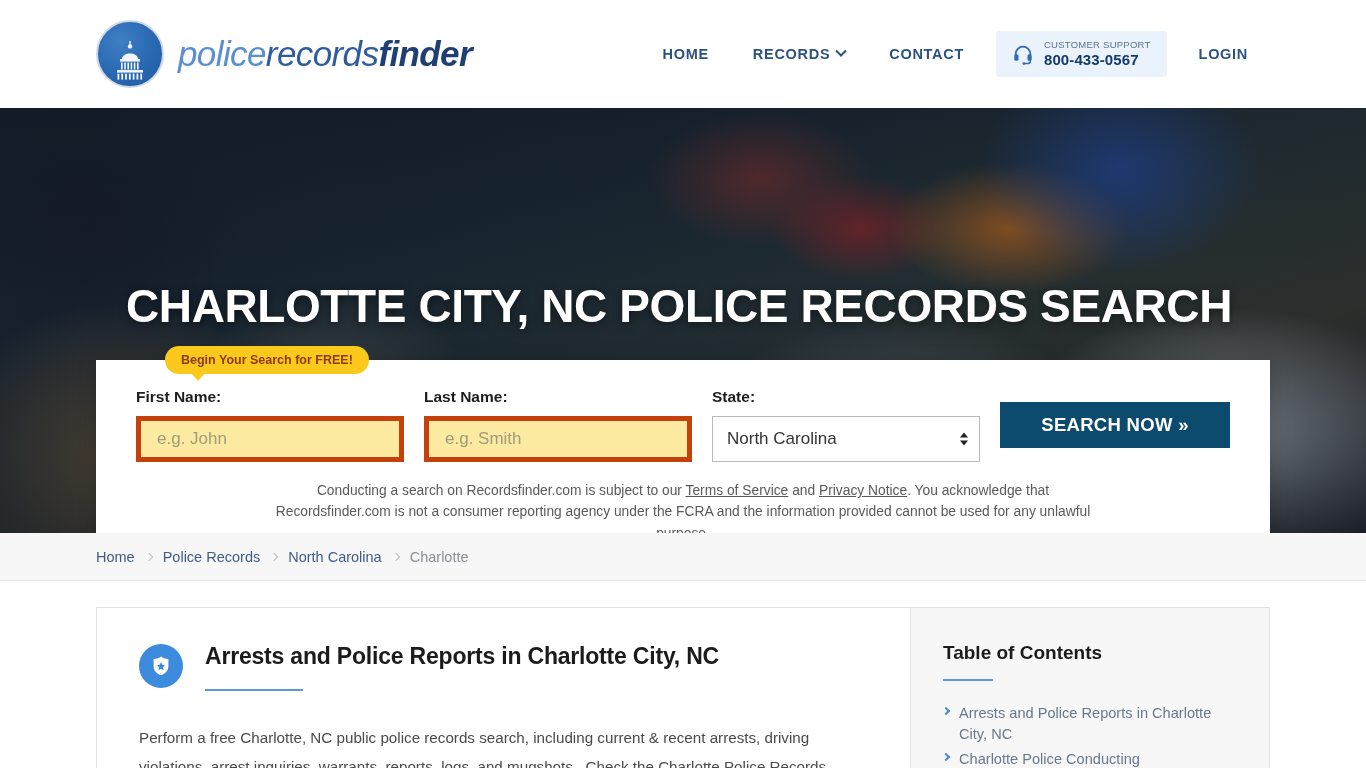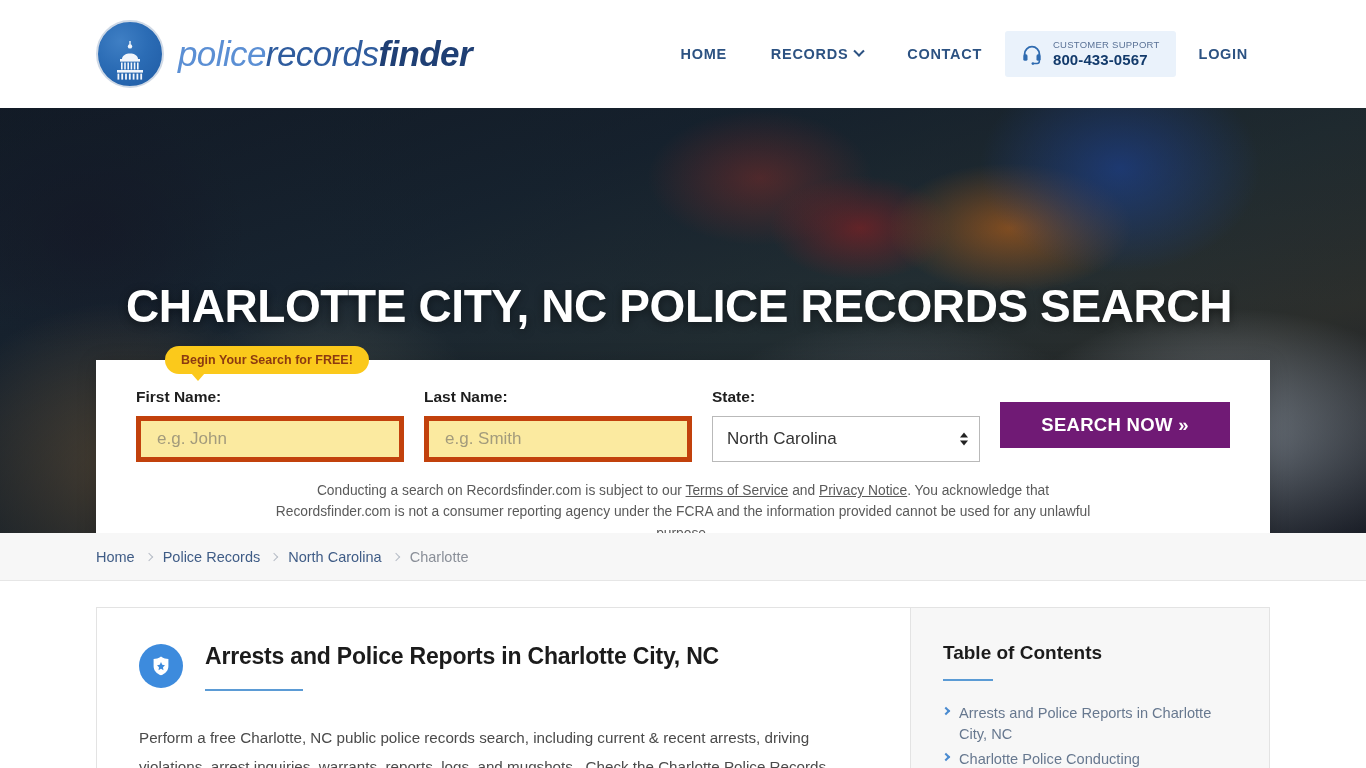--- a/index.html
+++ b/index.html
@@ -66,21 +66,21 @@
     width: 8px; height: 8px;
     border-right: 2px solid #2c5282;
     border-bottom: 2px solid #2c5282;
     transform: rotate(45deg) translate(-2px,-2px);
   }
   .support-box {
     background: #eaf2fb;
     border-radius: 3px;
     display: flex; align-items: center; gap: 10px;
     padding: 9px 16px;
-    margin: 0 1px;
+    margin: 0 10px;
     cursor: pointer;
   }
   .support-text { line-height: 1.15; }
   .support-label {
     font-size: 9.5px; color: #5a7296; letter-spacing: 0.25px;
     text-transform: uppercase;
   }
   .support-phone {
     font-size: 15px; font-weight: 700; color: #123a6b; letter-spacing: 0.1px;
   }
@@ -184,21 +184,21 @@
     position: absolute; right: 12px; top: 50%; transform: translateY(-50%);
     display: flex; flex-direction: column; gap: 3px; pointer-events: none;
   }
   .sel-arrows i { width: 0; height: 0; border-left: 4px solid transparent; border-right: 4px solid transparent; display:block; }
   .sel-arrows .up { border-bottom: 5px solid #222; }
   .sel-arrows .dn { border-top: 5px solid #222; }
 
   .search-btn {
     flex: 0 0 230px;
     height: 46px;
-    background: #701a75;
+    background: #0c4a6e;
     color: #ffffff;
     border: none;
     font-size: 18.5px;
     font-weight: 700;
     letter-spacing: 0.3px;
     cursor: pointer;
     font-family: "Liberation Sans", sans-serif;
   }
   .disclaimer {
     margin: 18px auto 0 auto;

